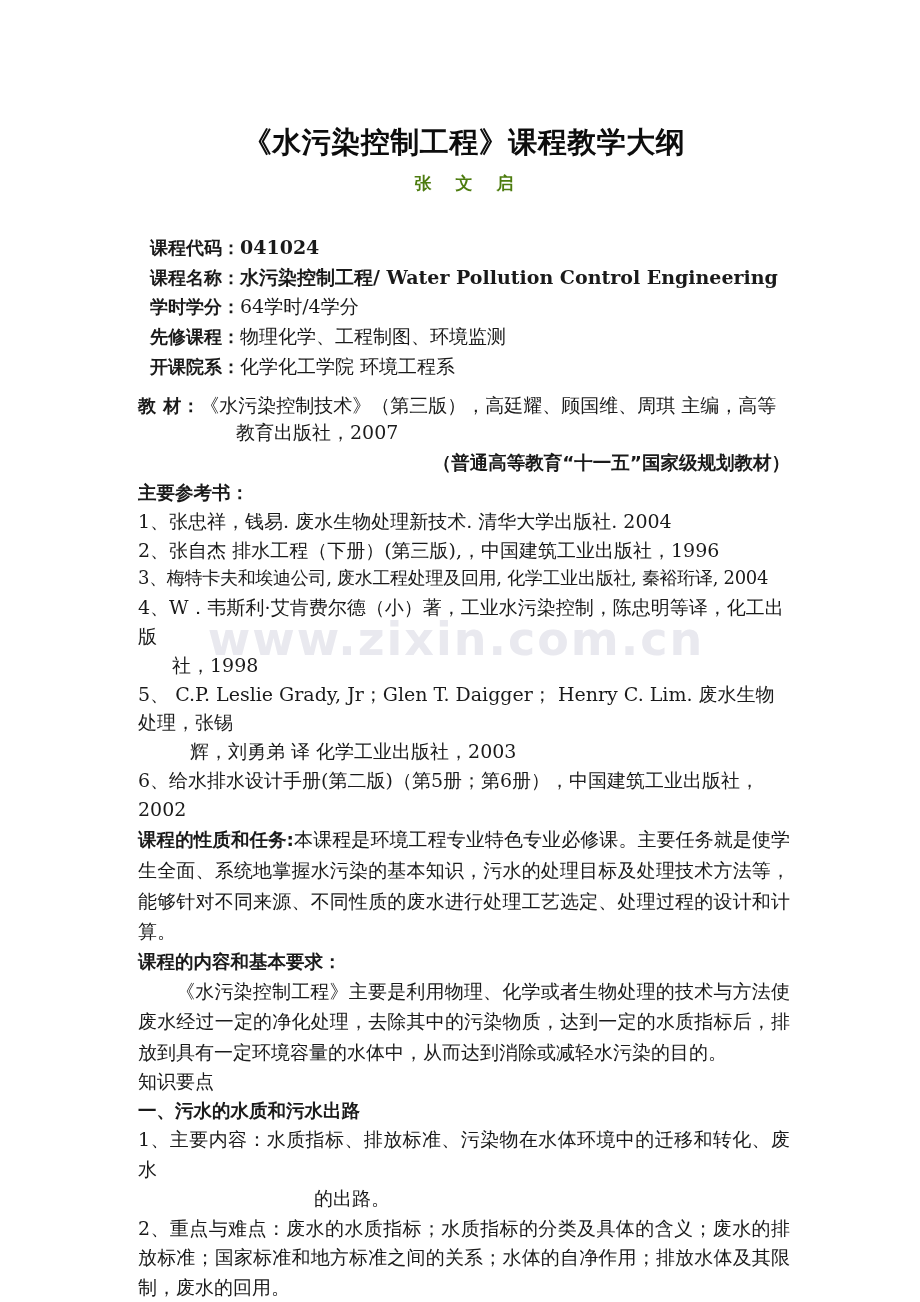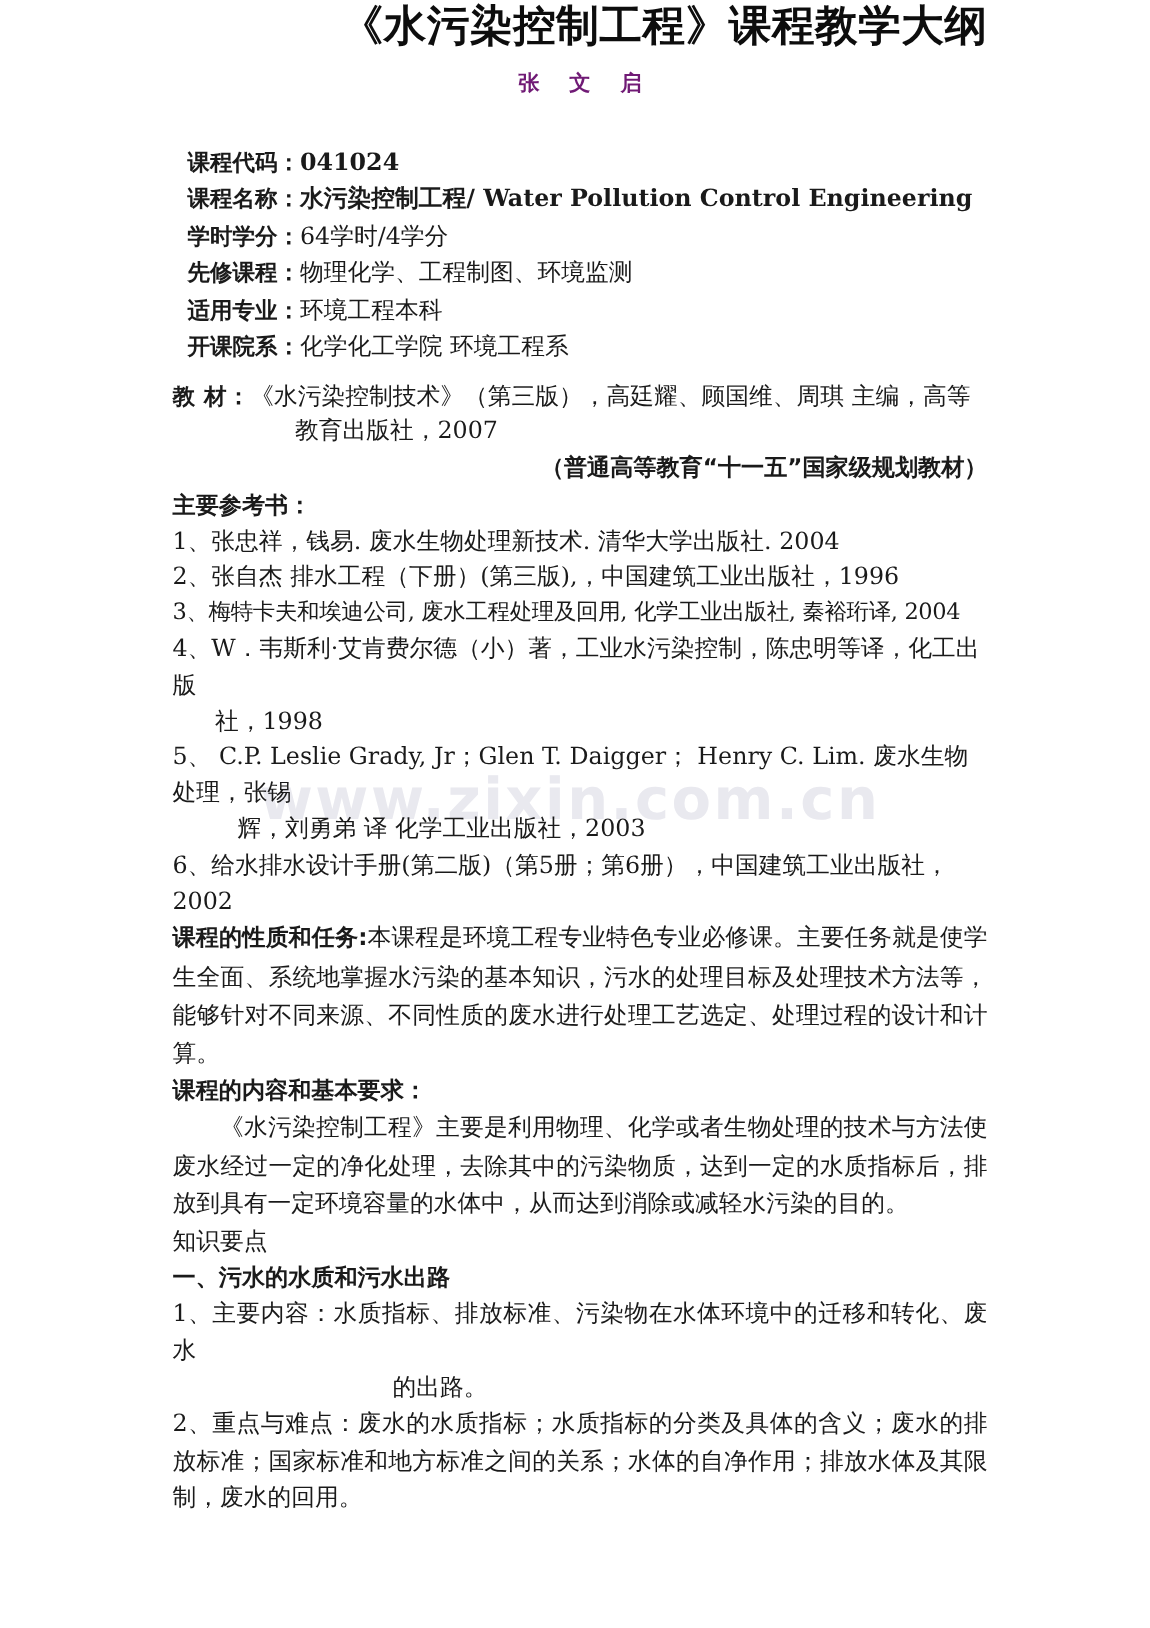--- a/index.html
+++ b/index.html
@@ -40,38 +40,39 @@
   }
   .content {
     position: absolute;
     left: 138px;
     top: 0;
     width: 652px;
     z-index: 2;
   }
   .doc-title {
     margin: 0;
-    text-align: right;
-    font-family: "DejaVu Sans", "Liberation Sans", sans-serif;
-    font-size: 34px;
+    padding-top: 124px;
+    text-align: center;
+    font-family: "DejaVu Sans", "Liberation Sans", sans-serif;
+    font-size: 29px;
     font-weight: 700;
     letter-spacing: 0.5px;
     line-height: 1.25;
     color: #0d0d0d;
   }
   .doc-author {
     margin: 0;
     padding-top: 12px;
     text-align: center;
     font-family: "DejaVu Sans", "Liberation Sans", sans-serif;
     font-size: 17px;
     font-weight: 700;
     letter-spacing: 9px;
     text-indent: 9px;
-    color: #701a75;
+    color: #4d7c0f;
   }
   .meta-list {
     margin: 12px;
     padding: 26px 0 0 0;
     list-style: none;
   }
   .meta-row {
     font-size: 19px;
     line-height: 28.6px;
     white-space: nowrap;
@@ -180,23 +181,20 @@
         <span class="meta-label">课程代码：</span><span class="meta-value bold">041024</span>
       </div>
       <div class="meta-row">
         <span class="meta-label">课程名称：</span><span class="meta-value bold">水污染控制工程/ Water Pollution Control Engineering</span>
       </div>
       <div class="meta-row">
         <span class="meta-label">学时学分：</span><span class="meta-value">64学时/4学分</span>
       </div>
       <div class="meta-row">
         <span class="meta-label">先修课程：</span><span class="meta-value">物理化学、工程制图、环境监测</span>
-      </div>
-      <div class="meta-row">
-        <span class="meta-label">适用专业：</span><span class="meta-value">环境工程本科</span>
       </div>
       <div class="meta-row">
         <span class="meta-label">开课院系：</span><span class="meta-value">化学化工学院  环境工程系</span>
       </div>
     </div>
 
     <div class="textbook-row">
       <span class="meta-label spaced">教      材：</span><span class="meta-value">《水污染控制技术》（第三版），高廷耀、顾国维、周琪  主编，高等</span>
     </div>
     <div class="textbook-cont">教育出版社，2007</div>

